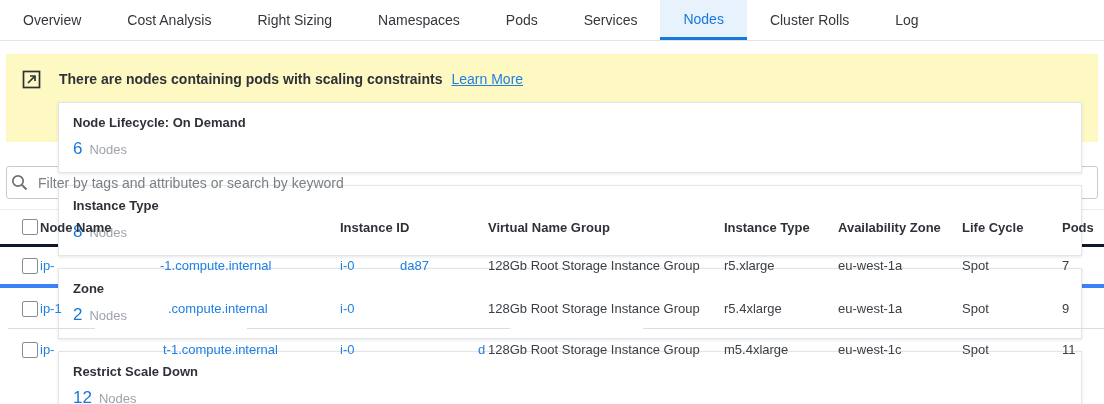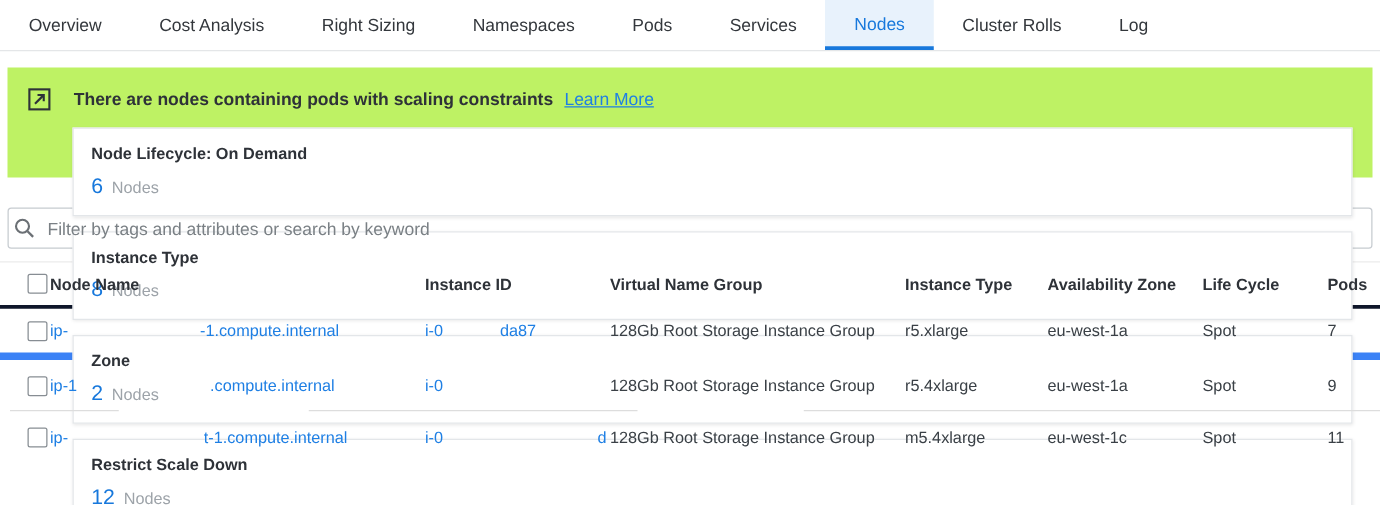--- a/index.html
+++ b/index.html
@@ -6,42 +6,42 @@
   html,body { background:#fff; }
   body { font-family:"Liberation Sans","DejaVu Sans",sans-serif; color:#33373C; }
   .app { position:relative; width:1104px; height:404px; overflow:hidden; background:#fff; }
 
   
   .tabbar { display:flex; align-items:stretch; height:41px; border-bottom:1px solid #E4E6E8; }
   .tab { display:flex; align-items:center; padding:0 23px; font-size:14px; color:#33373C; cursor:pointer; white-space:nowrap;text-align:right; }
   .tab.active { color:#1778DC; background:#E8F2FC; border-bottom:3px solid #1778DC; }
 
   
-  .banner { margin:13px 6px 0; height:88px; background:#bef264; padding:14px 16px 16px; }
+  .banner { margin:13px 6px 0; height:88px; background:#fef9c3; padding:14px 16px 16px; }
   .banner-head { display:flex; align-items:center; height:22px; }
   .b-icon { width:19px; height:19px; margin-right:18px; flex:0 0 auto; }
   .b-icon svg { display:block; }
   .b-text { font-size:14px; font-weight:700; color:#2E3238; }
   .b-link { font-size:14px; color:#1E7FE4; text-decoration:underline; margin-left:9px; cursor:pointer; }
   .cards { display:flex; margin:12px 0 0 36px; gap:12px;flex-direction:column; }
   .card { background:#fff; border:1px solid #E3E6E9; box-shadow:0 1px 3px rgba(0,0,0,.10); padding:12px 14px 13px; min-width:105px; cursor:pointer; }
   .card-title { font-size:13px; font-weight:700; color:#2E3238; white-space:nowrap; }
   .card-count { margin-top:9px; display:flex; align-items:baseline; }
   .card-num { font-size:17px; color:#1778DC; }
   .card-unit { font-size:13px; color:#9DA3A9; margin-left:7px; }
 
   
   .searchbar { margin:24px 6px 0; height:33px; border:1px solid #C6CBD0; border-radius:3px; display:flex; align-items:center; padding:0 4px; background:#fff; }
   .search-icon { width:17px; height:17px; margin-right:10px; flex:0 0 auto; }
   .searchbar input { border:none; outline:none; flex:1; font-size:14px; font-family:inherit; color:#33373C; background:transparent; }
   .searchbar input::placeholder { color:#7A8085; }
 
   
   .table { margin-top:10px; border-top:1px solid #EBEBEB; }
-  .trow { display:grid; grid-template-columns:40px 300px 148px 236px 114px 124px 100px 1fr; align-items:center; height:41px; border-bottom:6px solid #3b82f6; }
+  .trow { display:grid; grid-template-columns:40px 300px 148px 236px 114px 124px 100px 1fr; align-items:center; height:41px; border-bottom:4px solid #3b82f6; }
   .trow.thead { height:37px; border-bottom:3px solid #0f172a; }
   .trow.no-border { border-bottom:none; }
   .cell { font-size:13px; color:#3A4046; white-space:nowrap; overflow:visible; }
   .th { font-weight:700; color:#2E3238; }
   .c-check { padding-left:22px; }
   .checkbox { display:block; width:16px; height:16px; border:1.5px solid #878D93; border-radius:2px; background:#fff; cursor:pointer; }
   .link { color:#1E7FE4; cursor:pointer; }
   .gw60  { display:inline-block; width:60px;  }
   .gw120 { display:inline-block; width:120px; }
   .gw123 { display:inline-block; width:123px; }

